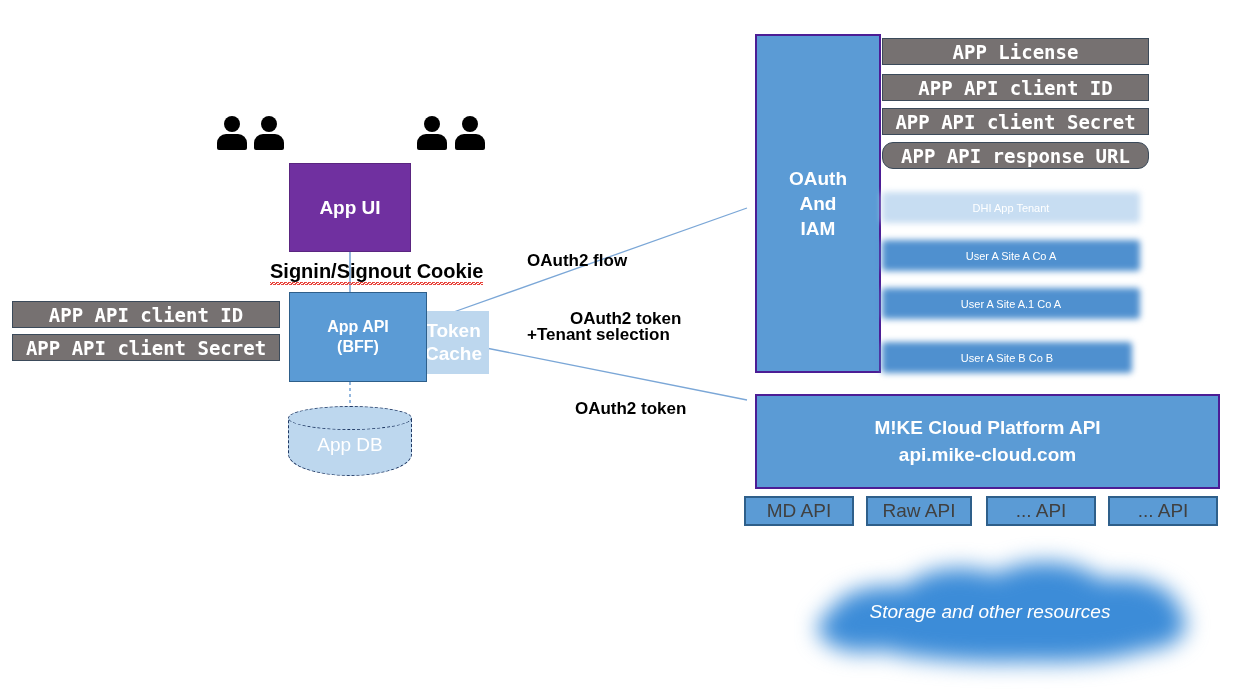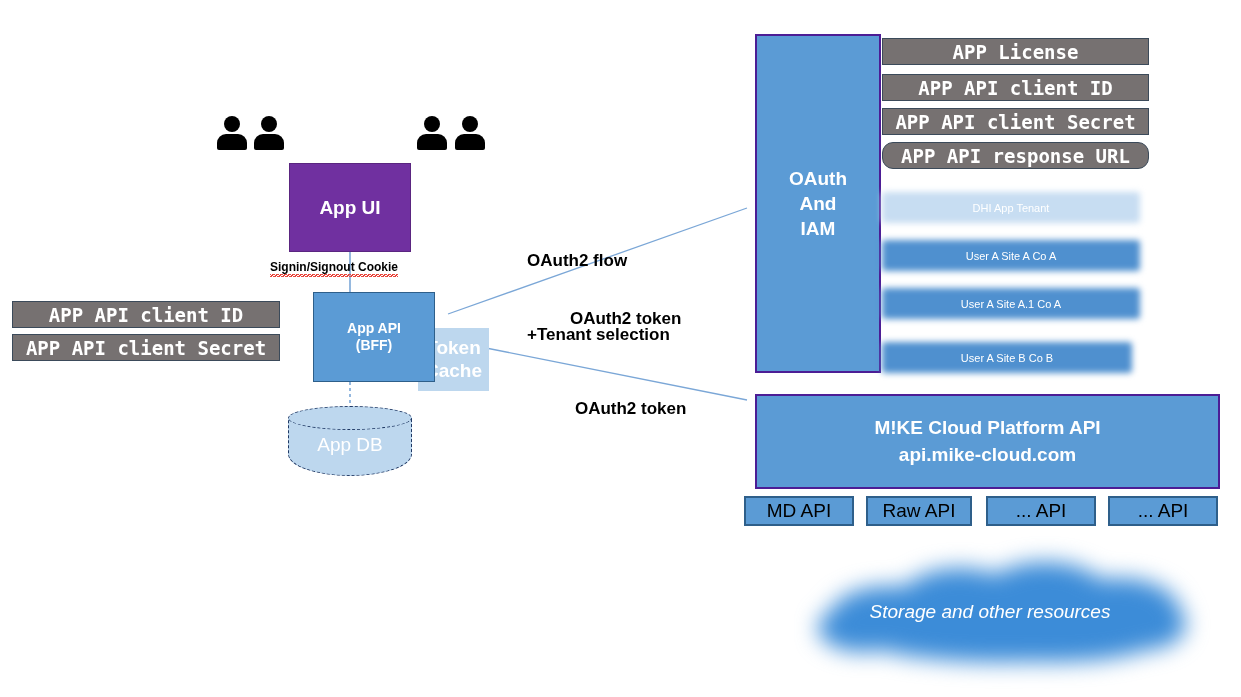--- a/index.html
+++ b/index.html
@@ -91,21 +91,21 @@
     font-weight: bold;
     font-size: 17px;
     color: #000000;
     white-space: pre;
     line-height: 1.45;
   }
 
   .cookie-label {
     position: absolute;
     font-weight: bold;
-    font-size: 12px;
+    font-size: 20px;
     color: #000000;
     white-space: nowrap;
   }
   .squiggle {
     background-image:
       repeating-linear-gradient(135deg,
         #e8453c 0px, #e8453c 1px,
         transparent 1px, transparent 2px,
         #e8453c 2px, #e8453c 3px,
         transparent 3px, transparent 4px);
@@ -209,21 +209,21 @@
     color: #ffffff;
     font-size: 19px;
     padding-right: 20px;
     box-sizing: border-box;
     font-style: italic;
   }
 
   .api-btn {
     background: #5B9BD5;
     border: 2px solid #2E5F8A;
-    color: #000000;
+    color: #404040;
     font-size: 19px;
   }
 
   .mcp-title {
     display: block;
     line-height: 1.38;
     font-size: 19px;
     font-weight: bold;
   }
 </style>
@@ -263,28 +263,28 @@
   </div>
 
   <div class="box purple-box" style="left:289px; top:163px; width:122px; height:89px;">
     <span>App UI</span>
   </div>
 
   <div class="cookie-label" style="left:270px; top:260px;">
     <span class="squiggle">Signin/Signout Cookie</span>
   </div>
 
-  <div class="box token-cache" style="left:418px; top:328px; width:71px; height:63px; z-index:1;">
+  <div class="box token-cache" style="left:418px; top:311px; width:71px; height:63px; z-index:1;">
     <div>
       <span style="display:block">Token</span>
       <span style="display:block">Cache</span>
     </div>
   </div>
 
-  <div class="box blue-box" style="left:289px; top:292px; width:122px; height:90px; font-size:14px; z-index:2;margin-left:24px;">
+  <div class="box blue-box" style="left:289px; top:292px; width:138px; height:90px; font-size:16px; z-index:2;">
     <div>
       <span style="display:block; line-height:1.25">App API</span>
       <span style="display:block; line-height:1.25">(BFF)</span>
     </div>
   </div>
 
   <div class="box chip-gray" style="left:12px; top:301px; width:268px; height:27px;">
     <span>APP API client ID</span>
   </div>
   <div class="box chip-gray" style="left:12px; top:334px; width:268px; height:27px;">

